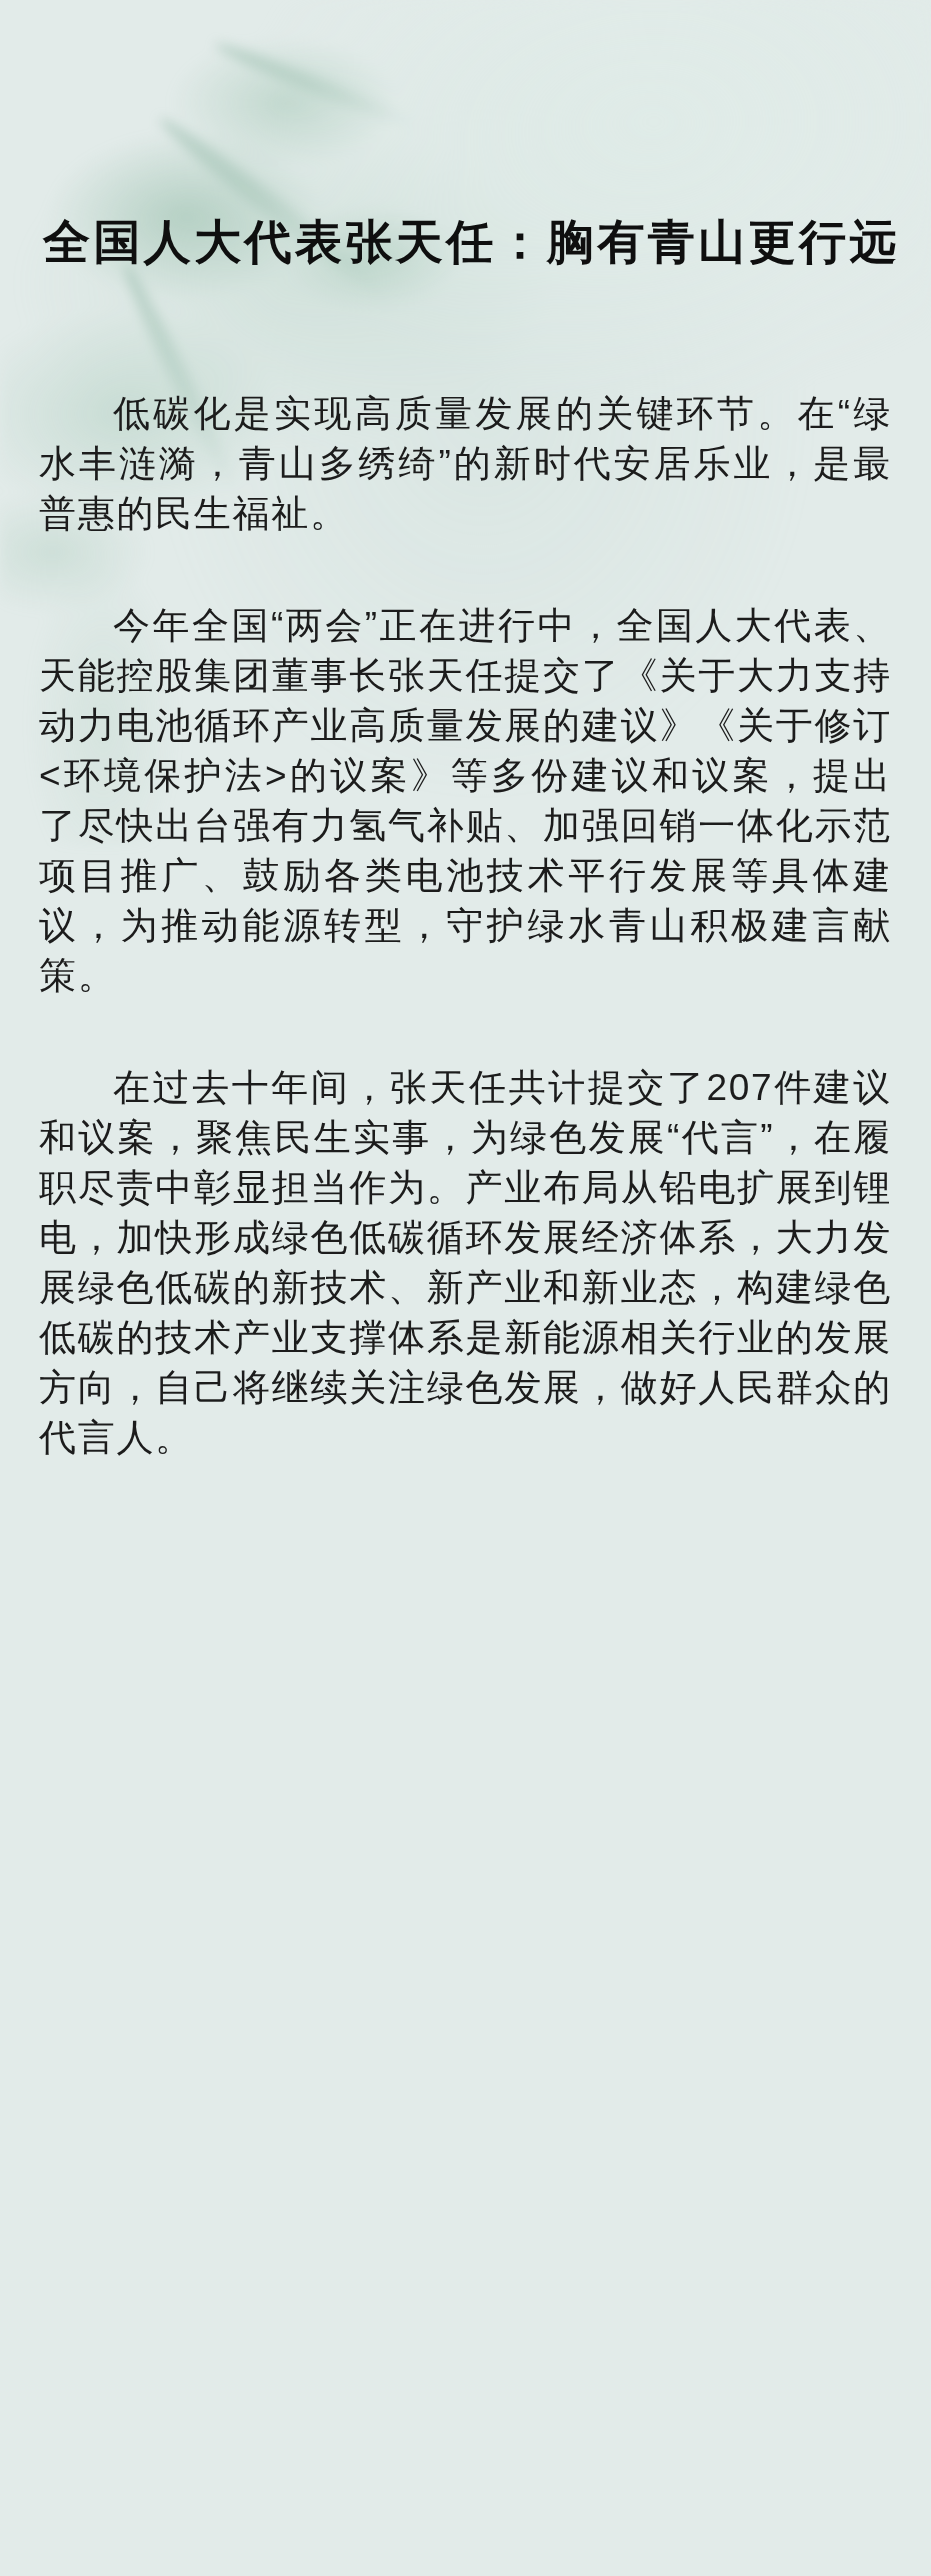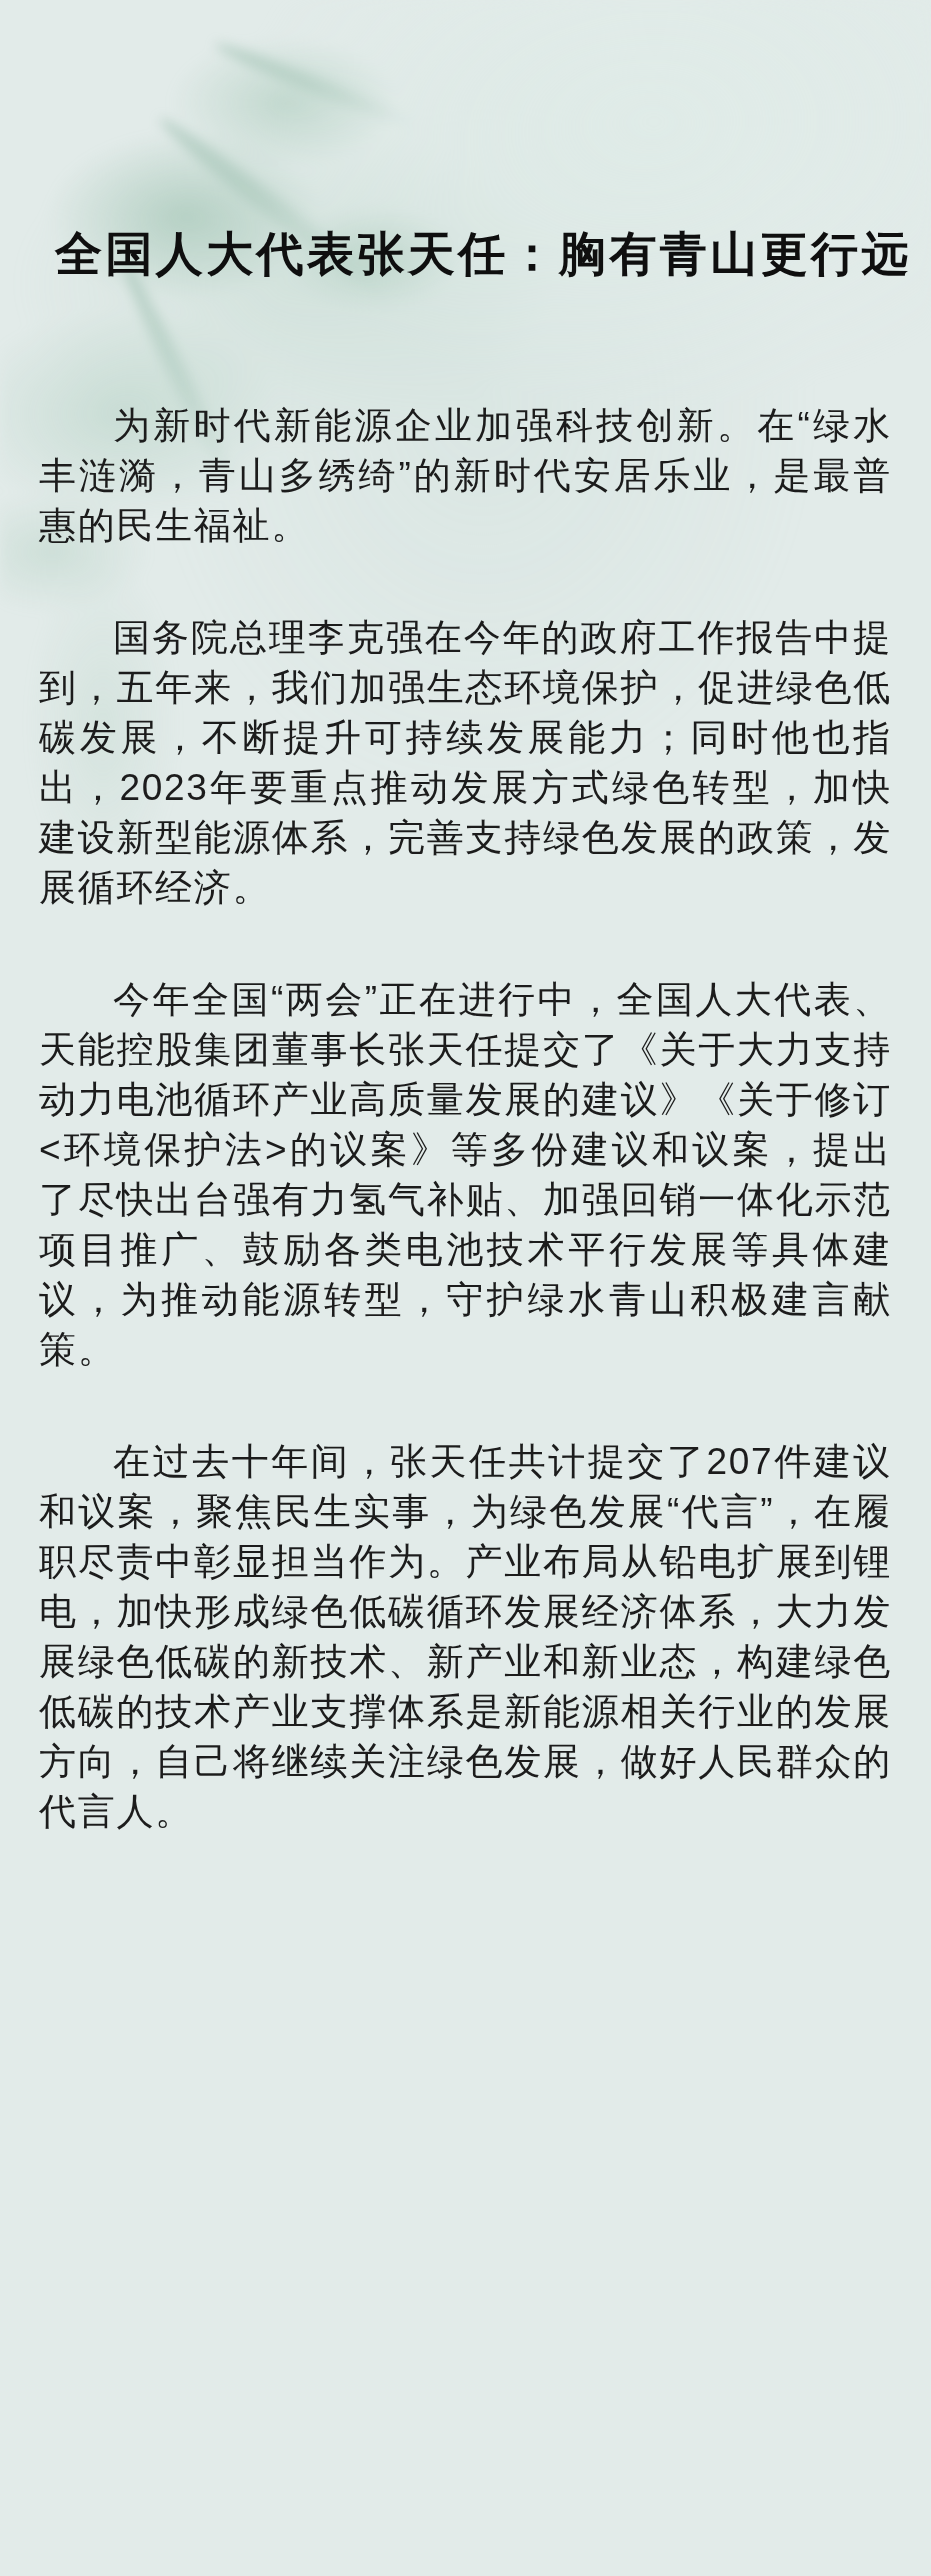--- a/index.html
+++ b/index.html
@@ -47,21 +47,21 @@
   .branch.b2 { left: 52px;  top: 371px; width: 259px; height: 19px; transform: rotate(64deg); }
   .branch.b3 { left: 207px; top: 78px;  width: 224px; height: 17px; transform: rotate(22deg); }
 
   .article {
     position: absolute;
     left: 39px;
     right: 39px;
     top: 0;
   }
   .article h1 {
-    margin: 16px;
+    margin: 4px;
     padding-top: 212px;
     margin-bottom: 121px;
     font-size: 47px;
     line-height: 52px;
     font-weight: 700;
     letter-spacing: 3.4px;
     color: #0f0f0f;
     white-space: nowrap;
   }
   .article p {
@@ -82,20 +82,19 @@
 <div class="page">
 
   <div class="watercolor">
     <div class="branch b1"></div>
     <div class="branch b2"></div>
     <div class="branch b3"></div>
   </div>
 
   <main class="article">
     <h1>全国人大代表张天任：胸有青山更行远</h1>
-    <p>为新时代新能源企业加强科技创新。在“绿水丰涟漪，青山多绣绮”的新时代安居乐业，是最普惠的民生福祉。</p>
-    <p>国务院总理李克强在今年的政府工作报告中提到，五年来，我们加强生态环境保护，促进绿色低碳发展，不断提升可持续发展能力；同时他也指出，2023年要重点推动发展方式绿色转型，加快建设新型能源体系，完善支持绿色发展的政策，发展循环经济。</p>
+    <p>低碳化是实现高质量发展的关键环节。在“绿水丰涟漪，青山多绣绮”的新时代安居乐业，是最普惠的民生福祉。</p>
     <p>今年全国“两会”正在进行中，全国人大代表、天能控股集团董事长张天任提交了《关于大力支持动力电池循环产业高质量发展的建议》《关于修订&lt;环境保护法&gt;的议案》等多份建议和议案，提出了尽快出台强有力氢气补贴、加强回销一体化示范项目推广、鼓励各类电池技术平行发展等具体建议，为推动能源转型，守护绿水青山积极建言献策。</p>
     <p>在过去十年间，张天任共计提交了207件建议和议案，聚焦民生实事，为绿色发展“代言”，在履职尽责中彰显担当作为。产业布局从铅电扩展到锂电，加快形成绿色低碳循环发展经济体系，大力发展绿色低碳的新技术、新产业和新业态，构建绿色低碳的技术产业支撑体系是新能源相关行业的发展方向，自己将继续关注绿色发展，做好人民群众的代言人。</p>
   </main>
 
 </div>
 
 
 </body></html>

